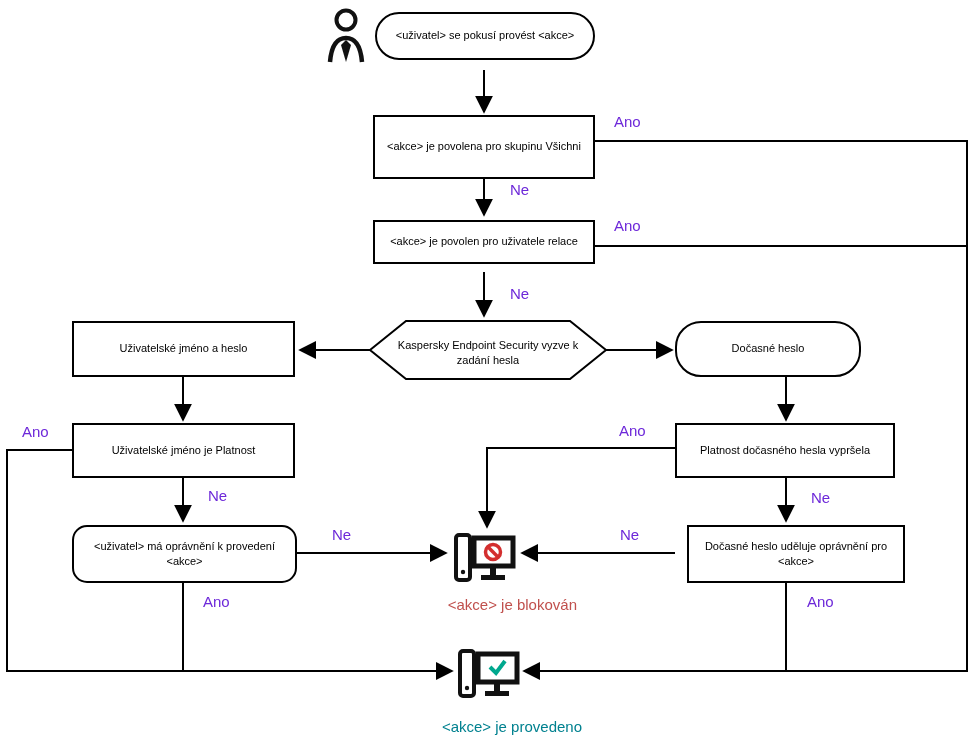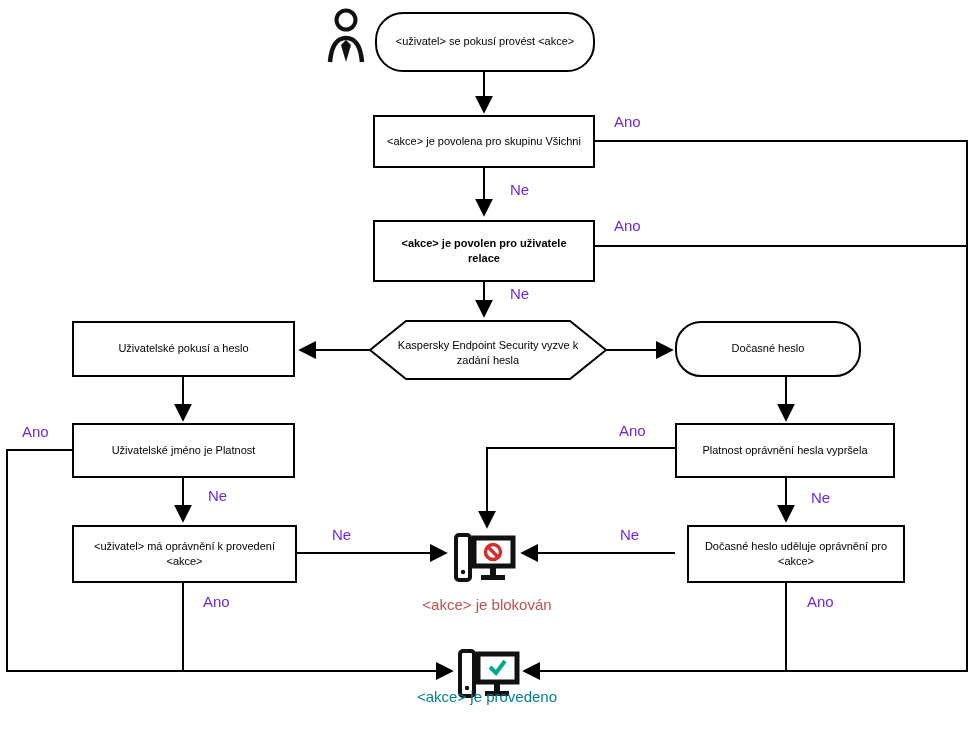--- a/index.html
+++ b/index.html
@@ -11,21 +11,21 @@
     position:absolute; border:2px solid var(--box_border,#000); background:#fff;
     display:flex; align-items:center; justify-content:center; text-align:center;
     font-size:11px; color:#000; padding:4px 12px; line-height:1.4;
   }
   .stadium { border-radius:28px; }
   .hex-label {
     position:absolute; display:flex; align-items:center; justify-content:center;
     text-align:center; font-size:11px; color:#000; line-height:1.4;
   }
   .edge-label { position:absolute; font-size:15px; color:#6d28d9; white-space:nowrap; }
-  .outcome { position:absolute; text-align:center; font-size:15px; white-space:nowrap; }
+  .outcome { position:absolute; text-align:right; font-size:15px; white-space:nowrap; }
   .outcome.blocked  { color:var(--blocked_text,#c0504d); }
   .outcome.executed { color:var(--executed_text,#00818f); }
   .icon { position:absolute; }
 </style>
 </head>
 <body>
 
 <div class="canvas">
 
   <svg class="layer" viewBox="0 0 974 745">
@@ -55,50 +55,50 @@
       <polygon points="370,350 406,321 570,321 606,350 570,379 406,379" fill="#fff"></polygon>
     </g>
   </svg>
 
   <svg class="icon" style="left:326px; top:7px;" width="40" height="60" viewBox="0 0 40 60">
     <circle cx="20" cy="13" r="9.5" fill="none" stroke="#111" stroke-width="4"></circle>
     <path d="M4,55 Q6,31 20,31 Q34,31 36,55" fill="none" stroke="#111" stroke-width="4.5"></path>
     <polygon points="20,33 15,38 20,55 25,38" fill="#111"></polygon>
   </svg>
 
-  <div class="node stadium" style="left:375px; top:12px; width:220px; height:60px;">
+  <div class="node stadium" style="left:375px; top:12px; width:220px; height:48px;">
     <span>&lt;uživatel&gt; se pokusí provést &lt;akce&gt;</span>
   </div>
 
-  <div class="node" style="left:373px; top:115px; width:222px; height:53px;">
+  <div class="node" style="left:373px; top:115px; width:222px; height:64px;">
     <span>&lt;akce&gt; je povolena pro skupinu Všichni</span>
   </div>
-  <div class="node" style="left:373px; top:220px; width:222px; height:62px;font-weight:bold;">
+  <div class="node" style="left:373px; top:220px; width:222px; height:44px;">
     <span>&lt;akce&gt; je povolen pro uživatele relace</span>
   </div>
 
   <div class="hex-label" style="left:392px; top:322px; width:192px; height:62px;justify-content:center;">
     <span>Kaspersky Endpoint Security vyzve k zadání hesla</span>
   </div>
 
   <div class="node" style="left:72px; top:321px; width:223px; height:56px;">
-    <span>Uživatelské pokusí a heslo</span>
+    <span>Uživatelské jméno a heslo</span>
   </div>
   <div class="node" style="left:72px; top:423px; width:223px; height:55px;">
     <span>Uživatelské jméno je Platnost</span>
   </div>
-  <div class="node" style="left:72px; top:525px; width:225px; height:58px;">
+  <div class="node" style="left:72px; top:525px; width:225px; height:58px;border-radius:15px;">
     <span>&lt;uživatel&gt; má oprávnění k provedení &lt;akce&gt;</span>
   </div>
 
   <div class="node" style="left:675px; top:321px; width:186px; height:56px;border-radius:26px;">
     <span>Dočasné heslo</span>
   </div>
   <div class="node" style="left:675px; top:423px; width:220px; height:55px;">
-    <span>Platnost oprávnění hesla vypršela</span>
+    <span>Platnost dočasného hesla vypršela</span>
   </div>
   <div class="node" style="left:675px; top:525px; width:218px; height:58px;margin-left:12px;">
     <span>Dočasné heslo uděluje oprávnění pro &lt;akce&gt;</span>
   </div>
 
   <div class="edge-label" style="left:614px; top:113px;">Ano</div>
   <div class="edge-label" style="left:510px; top:181px;">Ne</div>
   <div class="edge-label" style="left:614px; top:217px;">Ano</div>
   <div class="edge-label" style="left:510px; top:285px;">Ne</div>
   <div class="edge-label" style="left:22px; top:423px;">Ano</div>
@@ -126,15 +126,15 @@
 
   <svg class="icon" style="left:456px; top:648px;" width="64" height="54" viewBox="0 0 64 54">
     <rect x="4" y="3" width="14" height="45" rx="3" fill="#fff" stroke="#111" stroke-width="4"></rect>
     <circle cx="11" cy="40" r="2.2" fill="#111"></circle>
     <rect x="22" y="6" width="39" height="28" fill="#fff" stroke="#111" stroke-width="5"></rect>
     <rect x="38" y="34" width="6" height="9" fill="#111"></rect>
     <rect x="29" y="43" width="24" height="5" fill="#111"></rect>
     <polyline points="34,19 40,25 49,13" fill="none" style="stroke:var(--success_check,#00a88e)" stroke-width="4"></polyline>
   </svg>
 
-  <div class="outcome executed" style="left:392px; top:688px; width:190px;">&lt;akce&gt; je provedeno</div>
+  <div class="outcome executed" style="left:392px; top:718px; width:190px;">&lt;akce&gt; je provedeno</div>
 
 </div>
 
 </body></html>

